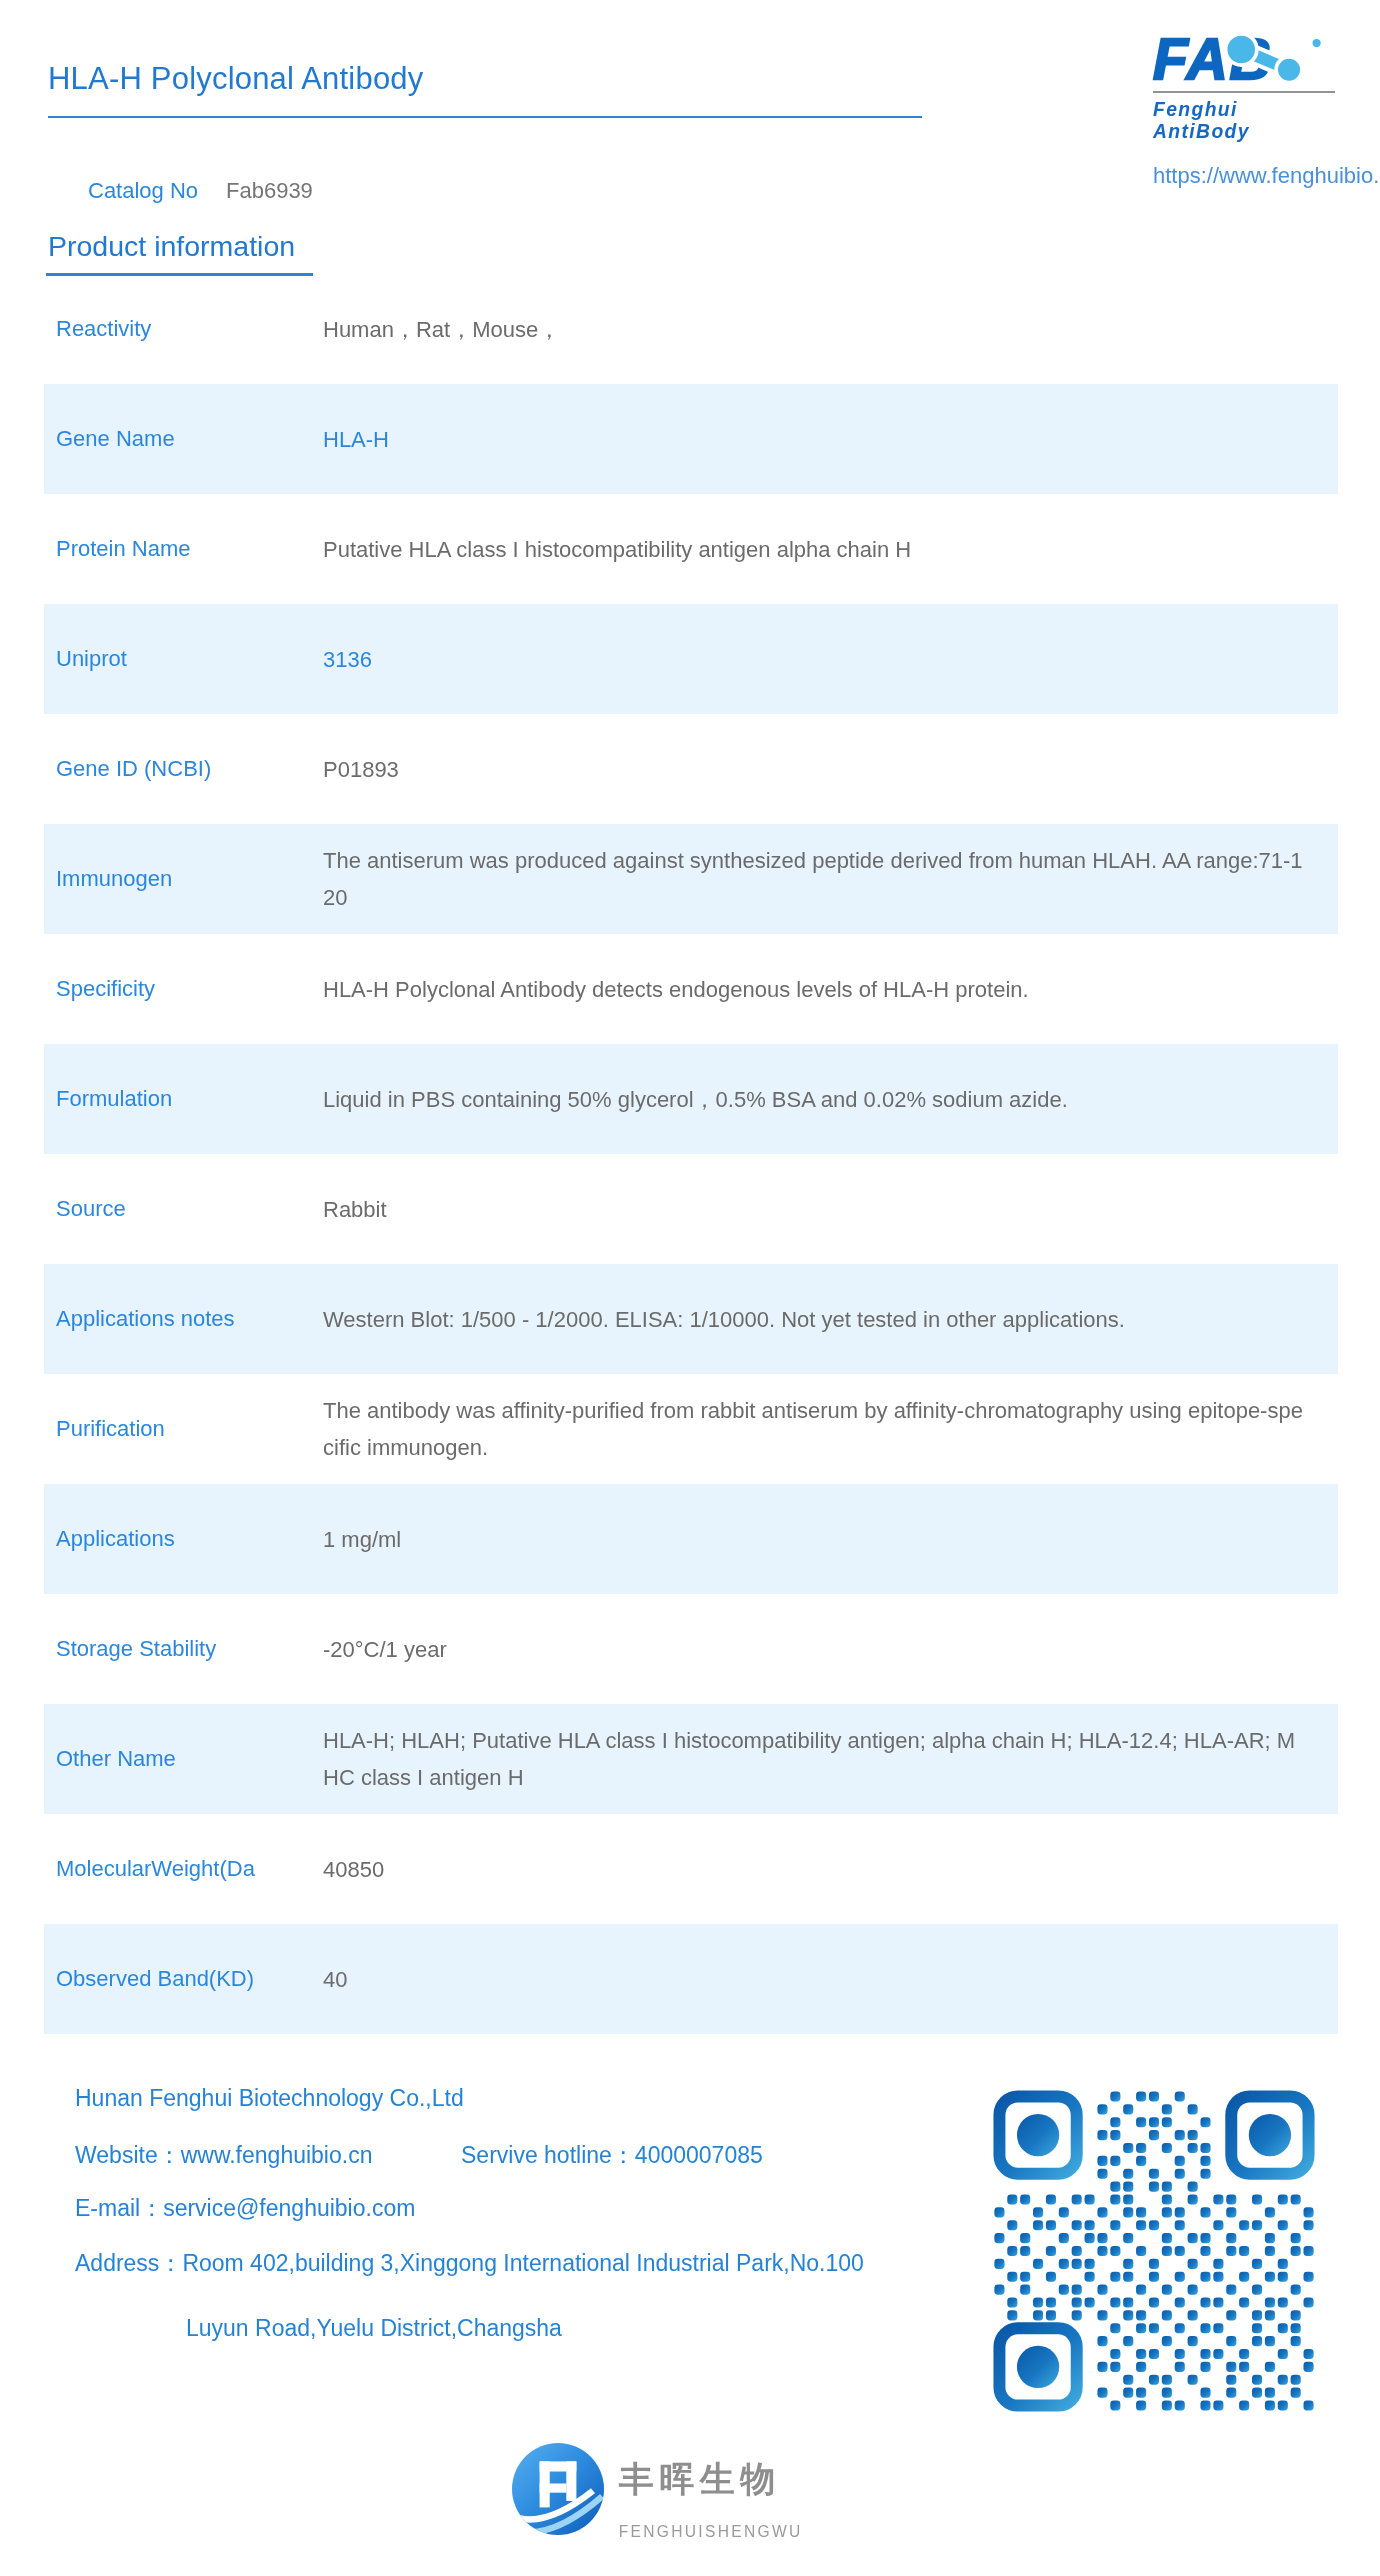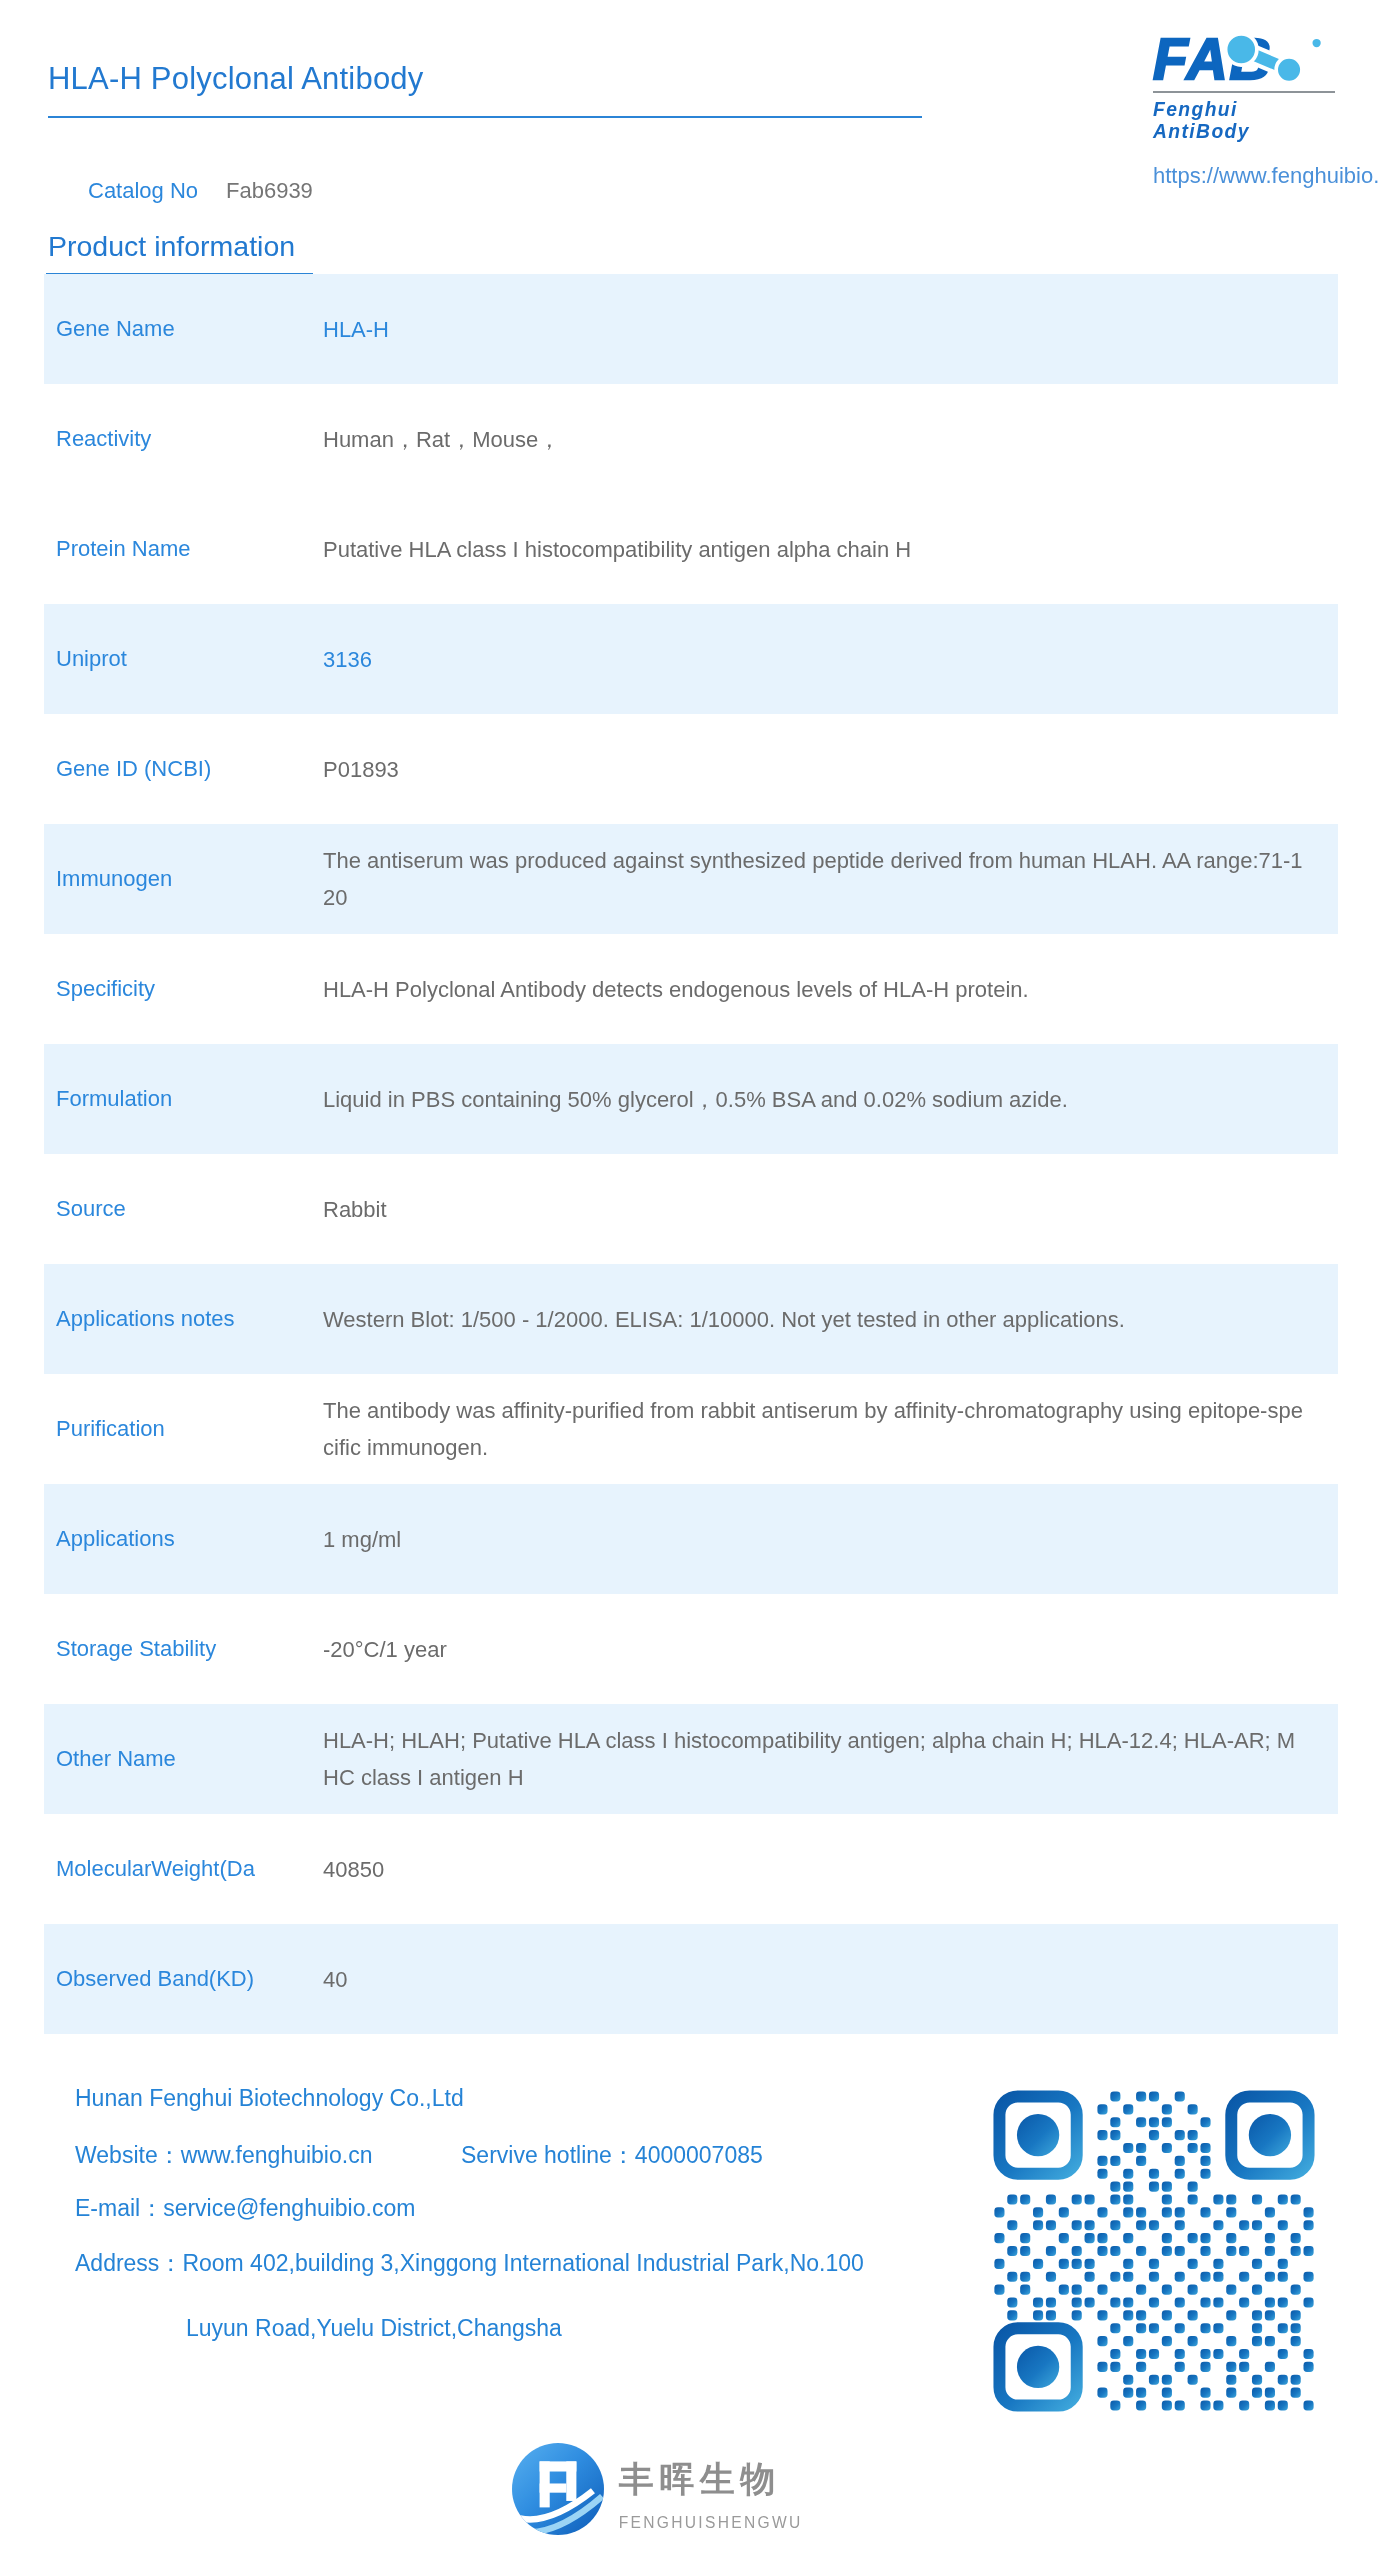--- a/index.html
+++ b/index.html
@@ -41,21 +41,21 @@
   .f-address  { left:75px;  top:2248px; }
   .f-address2 { left:186px; top:2315px; }
   .qr-box { position:absolute; left:993px; top:2090px; width:322px; height:322px; }
   
   .brand { position:absolute; left:512px; top:2443px; display:flex; align-items:flex-start; }
   .brand-circle { width:92px; height:92px; border-radius:50%; overflow:hidden; position:relative;
                   background:linear-gradient(135deg,#58b0f0 0%,#2f8de0 45%,#0d5cb8 100%); flex:0 0 92px; }
   .brand-circle svg { position:absolute; left:0; top:0; }
   .brand-text { margin-left:14.7px; margin-top:13px; }
   .brand-cn { font-size:35px; color:#8e8e8e; letter-spacing:5.5px; font-weight:bold; }
-  .brand-en { font-size:15.6px; color:#9a9a9a; letter-spacing:2.3px; margin-top:11px; }
+  .brand-en { font-size:15.6px; color:#9a9a9a; letter-spacing:2.3px; margin-top:20px; }
 </style>
 </head>
 <body>
 
 <div class="page-title">HLA-H Polyclonal Antibody</div>
 <div class="title-rule"></div>
 
 <div class="fab">
   <div class="fab-text">
     <span>FAB</span>
@@ -73,28 +73,28 @@
 </div>
 
 <div class="catalog">
   <span class="catalog-label">Catalog No</span><span class="catalog-value">Fab6939</span>
 </div>
 
 <div class="section-head">Product information</div>
 <div class="section-rule"></div>
 
 <div class="info-table" id="info-table">
+  <div class="info-row">
+    <div class="row-label">Reactivity</div>
+    <div class="row-value">Human，Rat，Mouse，</div>
+  </div>
+
   <div class="info-row shaded">
     <div class="row-label">Gene Name</div>
     <div class="row-value link">HLA-H</div>
-  </div>
-
-  <div class="info-row">
-    <div class="row-label">Reactivity</div>
-    <div class="row-value">Human，Rat，Mouse，</div>
   </div>
 
   <div class="info-row">
     <div class="row-label">Protein Name</div>
     <div class="row-value">Putative HLA class I histocompatibility antigen alpha chain H</div>
   </div>
 
   <div class="info-row shaded">
     <div class="row-label">Uniprot</div>
     <div class="row-value link">3136</div>

